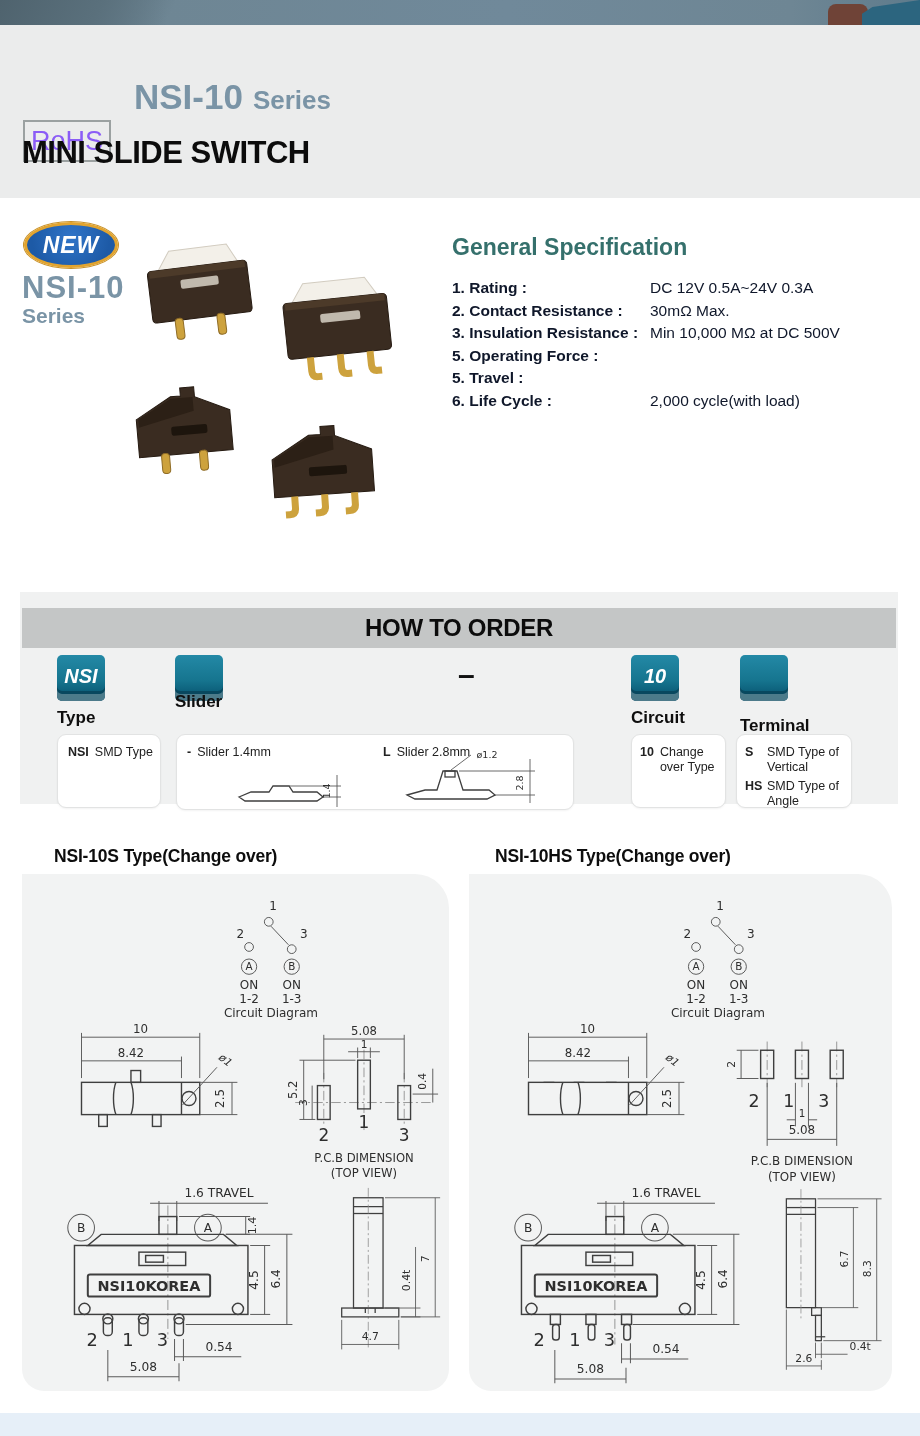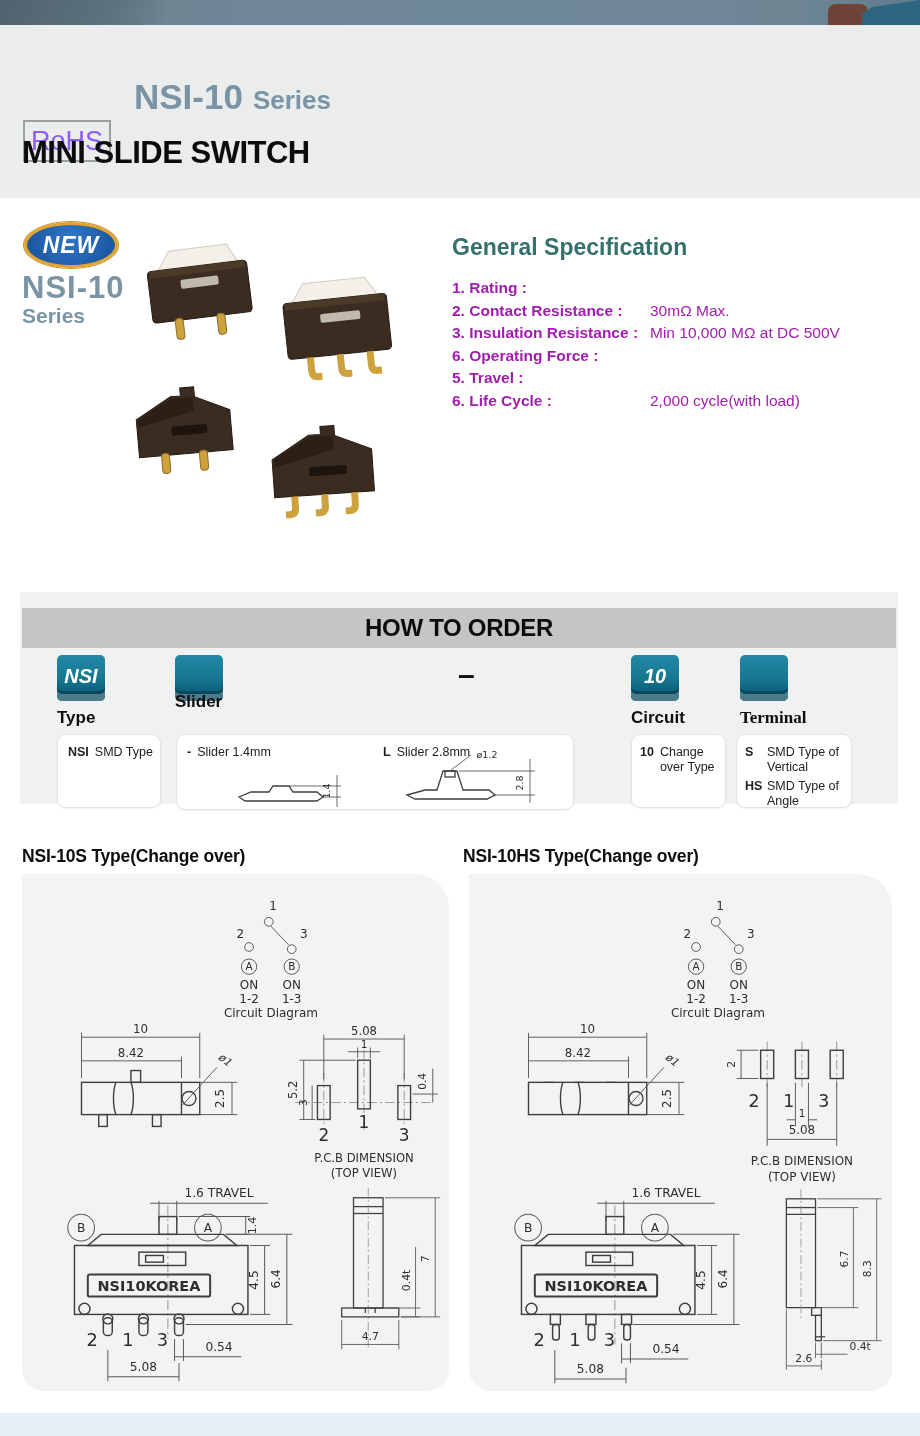--- a/index.html
+++ b/index.html
@@ -34,42 +34,42 @@
     background:radial-gradient(circle at 50% 30%,#2f74c8 0%,#1d5aa6 75%);
     border:3px solid #e2a42f;box-shadow:0 0 0 1px #c8922a;
     color:#fff;font-weight:bold;font-style:italic;font-size:23px;text-align:center;line-height:40px;letter-spacing:1px;}
   .intro-series{left:22px;top:272px;color:#7a94a6;line-height:1.05;}
   .intro-series .b1{font-size:31px;font-weight:bold;letter-spacing:1px;}
   .intro-series .b2{font-size:21px;font-weight:bold;}
   .photos{left:122px;top:234px;width:312px;height:306px;}
 
   .spec{left:452px;top:230px;width:455px;}
   .spec h2{margin:4px 0 16px 0;font-size:23px;color:#35706c;font-weight:bold;}
-  .spec-row{display:flex;font-size:15.5px;line-height:22.5px;color:#a21caf;}
+  .spec-row{display:flex;font-size:15.5px;line-height:22.5px;color:#0f172a;}
   .spec-row .lb{width:198px;font-weight:bold;flex:none;}
   .spec-row .vl{flex:1;}
 
   
   .order{left:20px;top:592px;width:878px;height:212px;background:#f0f1f1;}
   .order-bar{left:2px;top:16px;width:874px;height:40px;background:#c4c6c6;
     text-align:center;font-size:24px;font-weight:bold;color:#0c0c0c;line-height:40px;letter-spacing:-0.3px;}
   .chip{width:48px;height:46px;border-radius:5px;color:#fff;font-weight:bold;font-style:italic;
     font-size:20px;text-align:center;line-height:42px;
     background:linear-gradient(180deg,#2389a6 0%,#16758f 55%,#0c5f7a 80%,#0a5570 100%);
     box-shadow:inset 0 -7px 0 rgba(255,255,255,.28), inset 0 -10px 0 rgba(8,70,92,.9);}
   .chip-label{font-size:17px;font-weight:bold;color:#0e0e0e;}
   .dash{font-size:30px;font-weight:bold;color:#111;}
   .obox{background:#fff;border:1px solid #e2e3e3;border-radius:9px;box-shadow:0 1px 2px rgba(0,0,0,.05);
     font-size:12.5px;color:#222;}
   .orow{display:flex;padding:2px 0;}
   .orow .cd{font-weight:bold;flex:none;margin-right:6px;}
   .orow .ds{line-height:15px;}
 
   
-  .sec-title{font-size:17.5px;font-weight:bold;color:#0d0d0d;letter-spacing:-0.2px;}
+  .sec-title{font-size:17.5px;font-weight:bold;color:#0d0d0d;letter-spacing:-0.2px;margin-left:32px;}
   .panel{background:#f2f3f3;border-radius:0 34px 22px 22px;}
 
   
   svg .ol{stroke:#3f3f3f;stroke-width:1.3;fill:none;}
   svg .dm{stroke:#5a5a5a;stroke-width:0.9;fill:none;}
   svg .cl{stroke:#8a8a8a;stroke-width:0.8;fill:none;stroke-dasharray:9 3 2 3;}
   svg .t{font-family:"DejaVu Sans",sans-serif;font-size:11px;fill:#2e2e2e;text-anchor:middle;}
   svg .t10{font-size:10px;} svg .t9{font-size:9.5px;}
   svg .big{font-size:16px;} svg .cap{font-size:11px;}
   svg .mk{font-size:13px;font-weight:bold;}
@@ -138,31 +138,32 @@
       <path d="M20,68 v12 q0,6 -6,6 h-4" fill="none" stroke="#cda23d" stroke-width="7"></path>
       <path d="M50,68 v12 q0,6 -6,6 h-4" fill="none" stroke="#cda23d" stroke-width="7"></path>
       <path d="M80,68 v12 q0,6 -6,6 h-4" fill="none" stroke="#cda23d" stroke-width="7"></path>
     </g>
   </svg>
 
   <div class="abs spec">
     <h2>General Specification</h2>
     <div class="spec-row">
         <span class="lb">1. Rating :</span>
+        <span class="vl">DC 12V 0.5A~24V 0.3A</span>
       </div>
     <div class="spec-row">
         <span class="lb">2. Contact Resistance :</span>
         <span class="vl">30mΩ Max.</span>
       </div>
     <div class="spec-row">
         <span class="lb">3. Insulation Resistance :</span>
         <span class="vl">Min 10,000 MΩ at DC 500V</span>
       </div>
     <div class="spec-row">
-        <span class="lb">6. Operating Force :</span>
+        <span class="lb">5. Operating Force :</span>
       </div>
     <div class="spec-row">
         <span class="lb">5. Travel :</span>
       </div>
     <div class="spec-row">
         <span class="lb">6. Life Cycle :</span>
         <span class="vl">2,000 cycle(with load)</span>
       </div>
   </div>
 
@@ -173,21 +174,21 @@
 
     <div class="abs chip" style="left:37px;top:63px;">NSI</div>
     <div class="abs chip" style="left:155px;top:63px;"></div>
     <div class="abs dash" style="left:438px;top:66px;">–</div>
     <div class="abs chip" style="left:611px;top:63px;">10</div>
     <div class="abs chip" style="left:720px;top:63px;"></div>
 
     <div class="abs chip-label" style="left:37px;top:116px;">Type</div>
     <div class="abs chip-label" style="left:155px;top:100px;">Slider</div>
     <div class="abs chip-label" style="left:611px;top:116px;">Circuit</div>
-    <div class="abs chip-label" style="left:720px;top:116px;font-family:Liberation Serif, serif;">Terminal</div>
+    <div class="abs chip-label" style="left:720px;top:124px;">Terminal</div>
 
     <div class="abs obox" style="left:37px;top:142px;width:104px;height:74px;padding:8px 0 0 10px;box-sizing:border-box;">
       <div class="orow">
           <span class="cd">NSI</span>
           <span class="ds">SMD Type</span>
         </div>
     </div>
 
     <div class="abs obox" style="left:156px;top:142px;width:396px;height:74px;">
       <div class="orow abs" style="left:10px;top:8px;">

